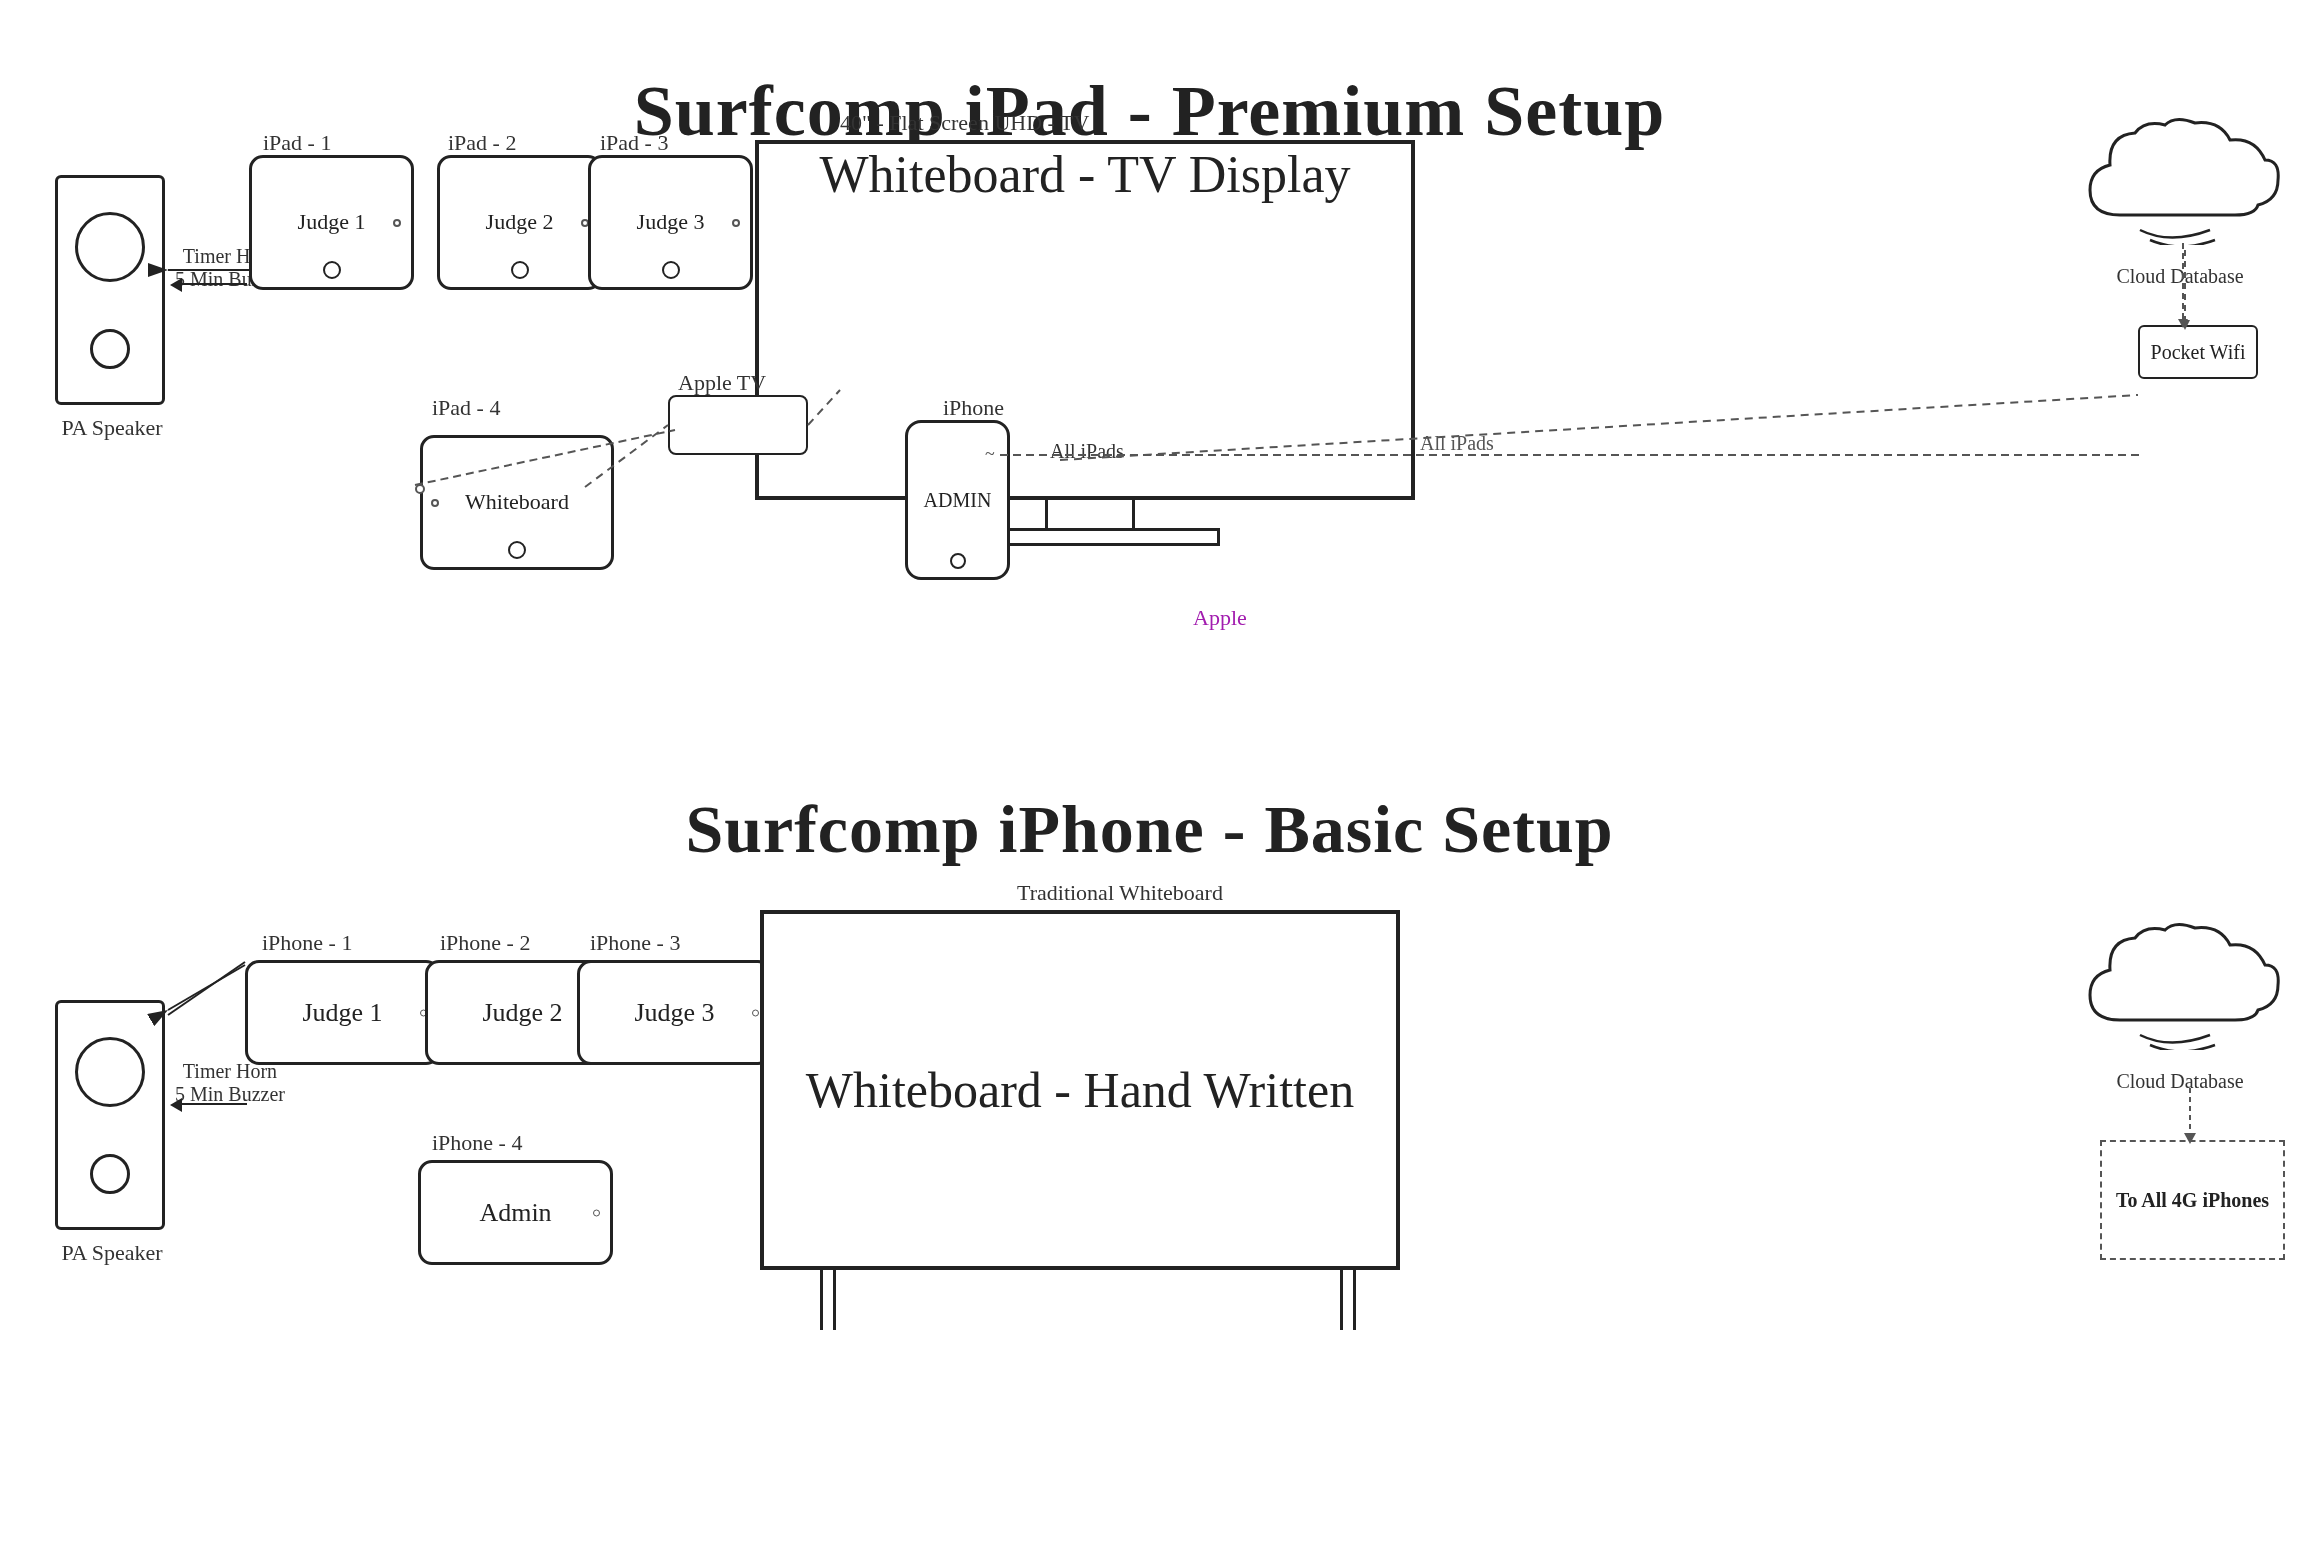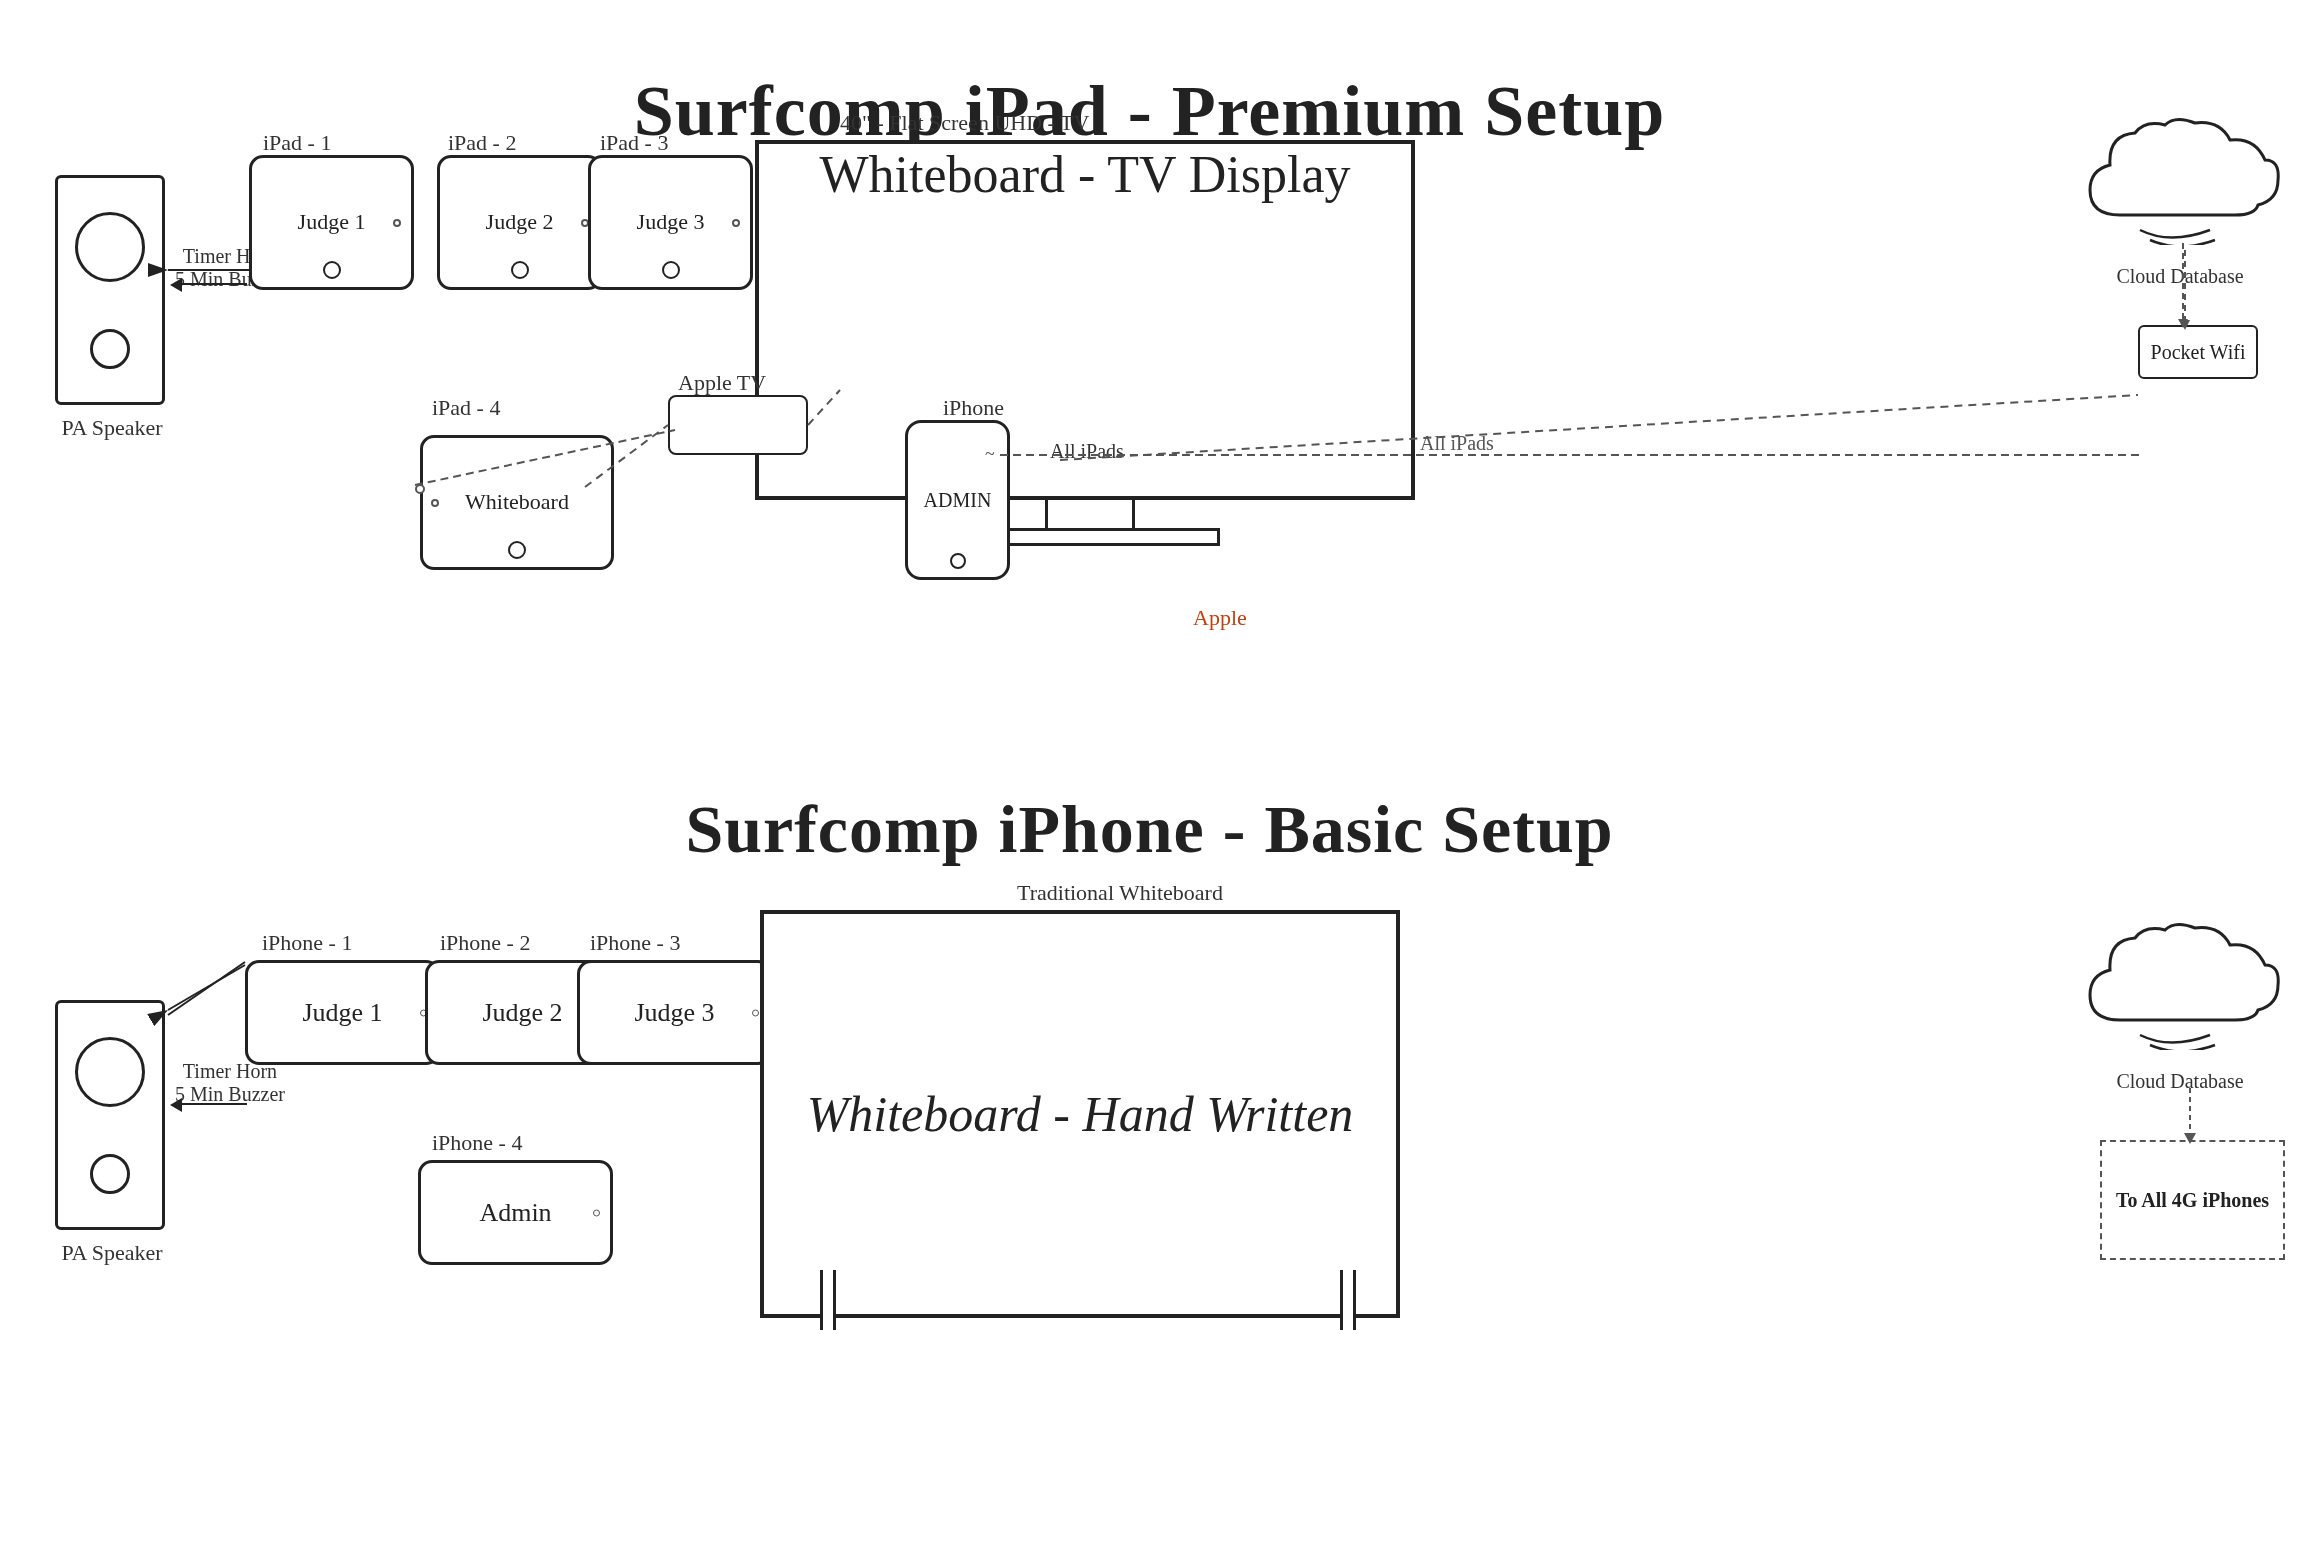--- a/index.html
+++ b/index.html
@@ -340,21 +340,21 @@
     <div class="iphone-landscape-camera"></div>
   </div>
 
   <div class="device-name-tag" style="left:432px;top:1130px;font-size:22px;">iPhone - 4</div>
   <div class="iphone-landscape" style="left:418px;top:1160px;width:195px;height:105px;">
     <span style="font-size:26px;">Admin</span>
     <div class="iphone-landscape-camera"></div>
   </div>
 
   <div class="device-name-tag" style="left:870px;top:880px;font-size:22px;text-align:center;width:500px;">Traditional Whiteboard</div>
-  <div class="whiteboard-trad" style="left:760px;top:910px;width:640px;height:408px;font-style:italic;">
+  <div class="whiteboard-trad" style="left:760px;top:910px;width:640px;height:360px;">
     <span style="font-size:50px;text-align:center;line-height:1.3;">Whiteboard - Hand Written</span>
   </div>
 
   <div style="position:absolute;left:820px;top:1270px;width:16px;height:60px;border-left:3px solid #222;border-right:3px solid #222;background:#fff;"></div>
   <div style="position:absolute;left:1340px;top:1270px;width:16px;height:60px;border-left:3px solid #222;border-right:3px solid #222;background:#fff;"></div>
 
   <svg style="position:absolute;left:2080px;top:920px;width:200px;height:130px;" viewBox="0 0 200 130">
     <path d="M40,100 Q10,100 10,75 Q10,55 30,50 Q28,20 55,18 Q65,5 85,10 Q95,0 115,8 Q140,5 150,25 Q175,22 185,45 Q200,45 198,65 Q198,85 178,90 Q175,100 155,100 Z" fill="white" stroke="#222" stroke-width="3"></path>
     <path d="M60,115 Q90,130 130,115" fill="none" stroke="#222" stroke-width="2.5"></path>
     <path d="M70,125 Q100,138 135,125" fill="none" stroke="#222" stroke-width="2.5"></path>
@@ -391,15 +391,15 @@
   <svg style="position:absolute;left:1000px;top:435px;width:1150px;height:40px;overflow:visible;">
     <line x1="0" y1="20" x2="1140" y2="20" stroke="#555" stroke-width="2" stroke-dasharray="8,5"></line>
     <text x="420" y="15" font-size="20" fill="#555" font-family="Georgia">All iPads</text>
   </svg>
 
   <svg style="position:absolute;left:2183px;top:243px;width:10px;height:85px;overflow:visible;">
     <line x1="0" y1="0" x2="0" y2="82" stroke="#555" stroke-width="2" stroke-dasharray="6,4"></line>
     <polygon points="-5,76 5,76 0,85" fill="#555"></polygon>
   </svg>
 
-  <div style="position:absolute;left:1193px;top:605px;font-size:22px;color:#c2410c;">Apple</div>
+  <div style="position:absolute;left:1193px;top:605px;font-size:22px;color:#a21caf;">Apple</div>
 
 </div>
 
 </body></html>

